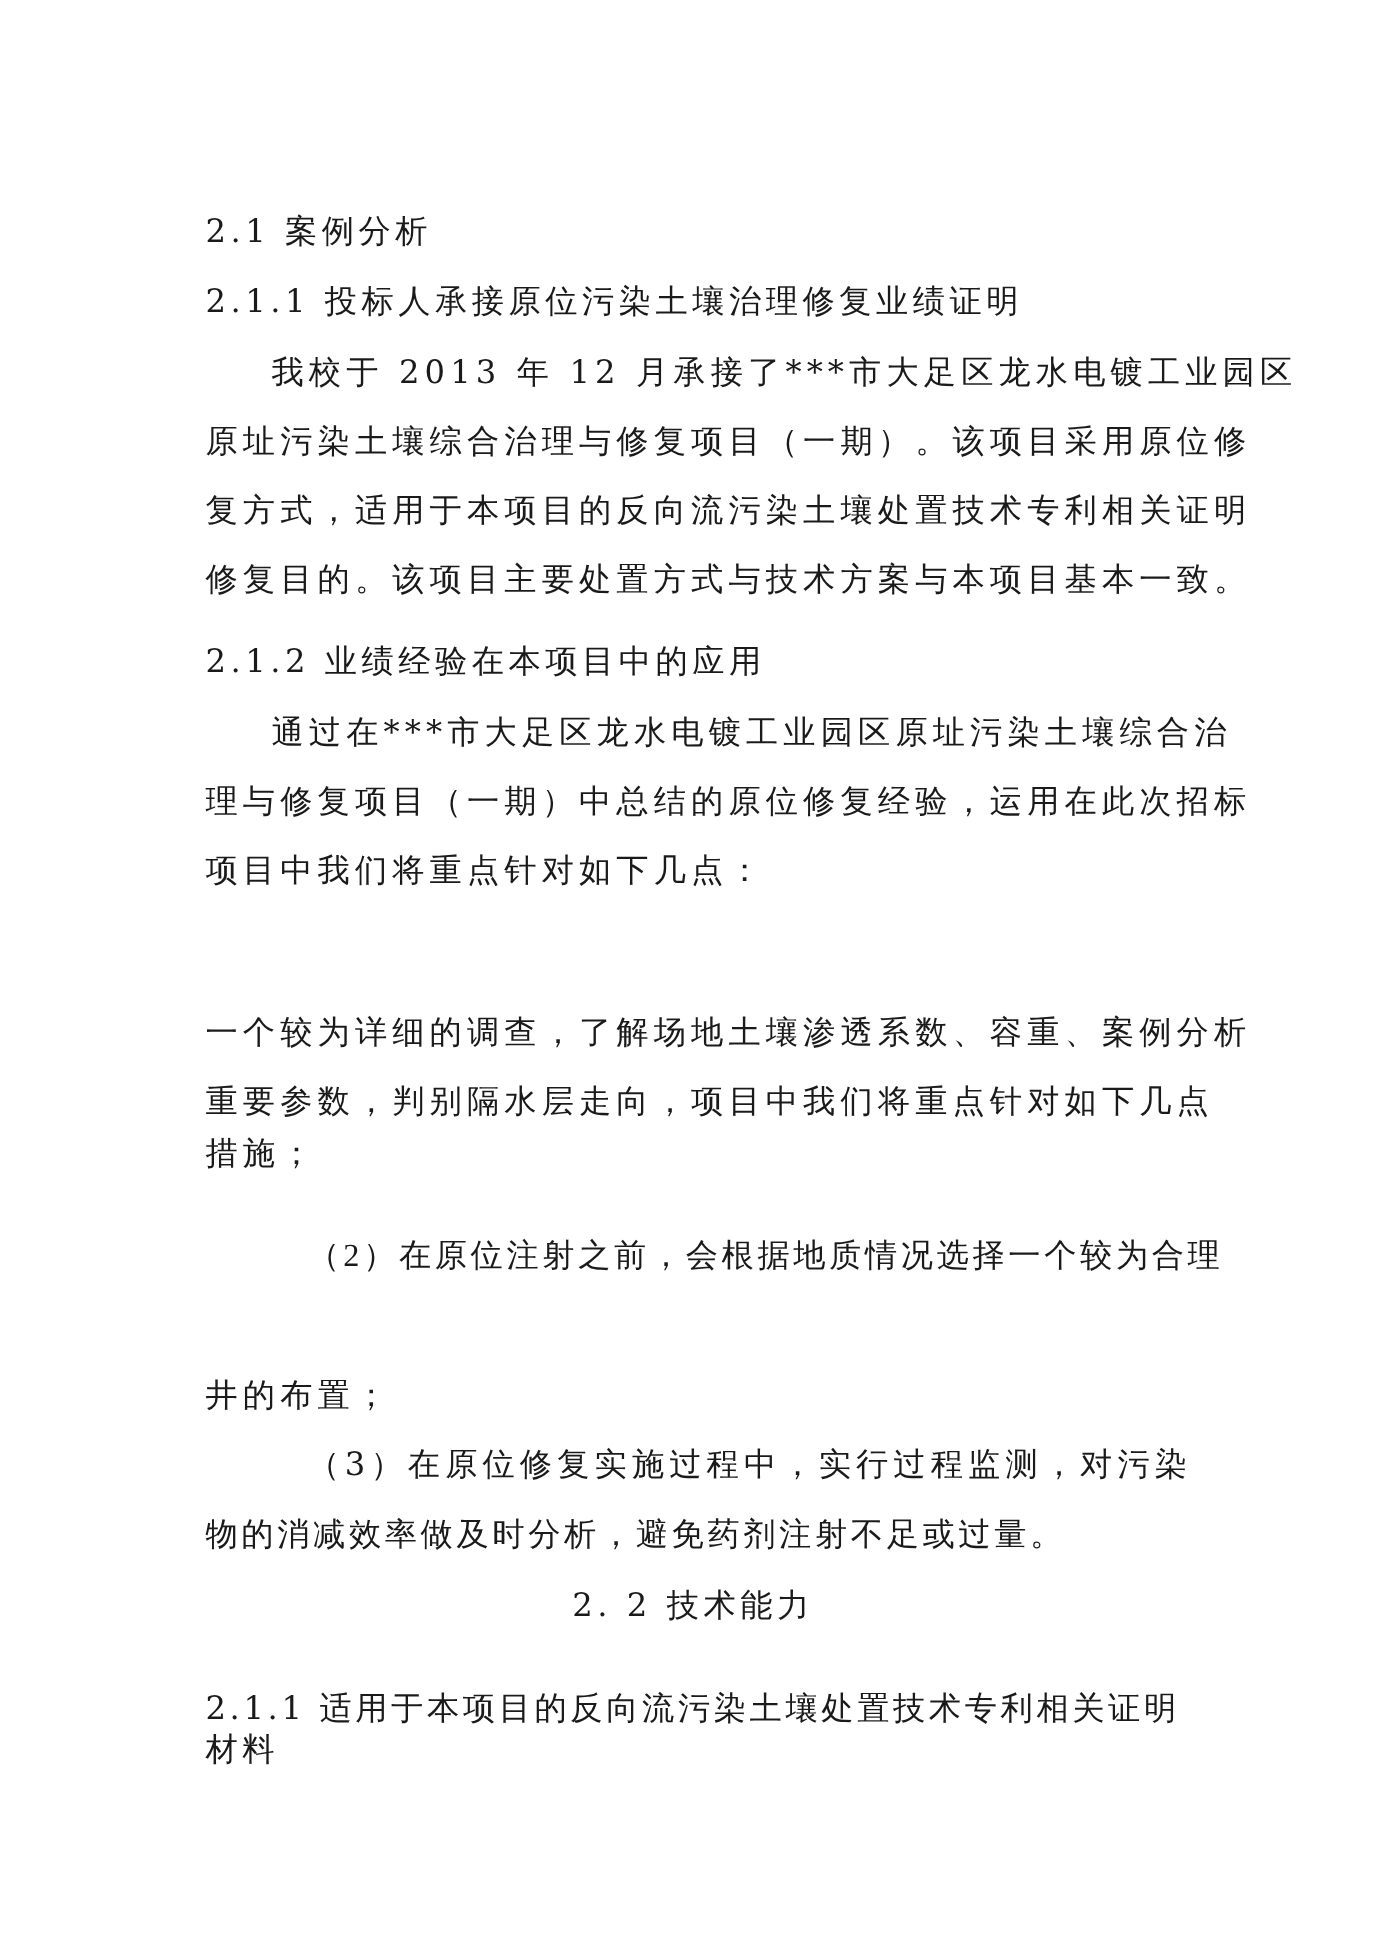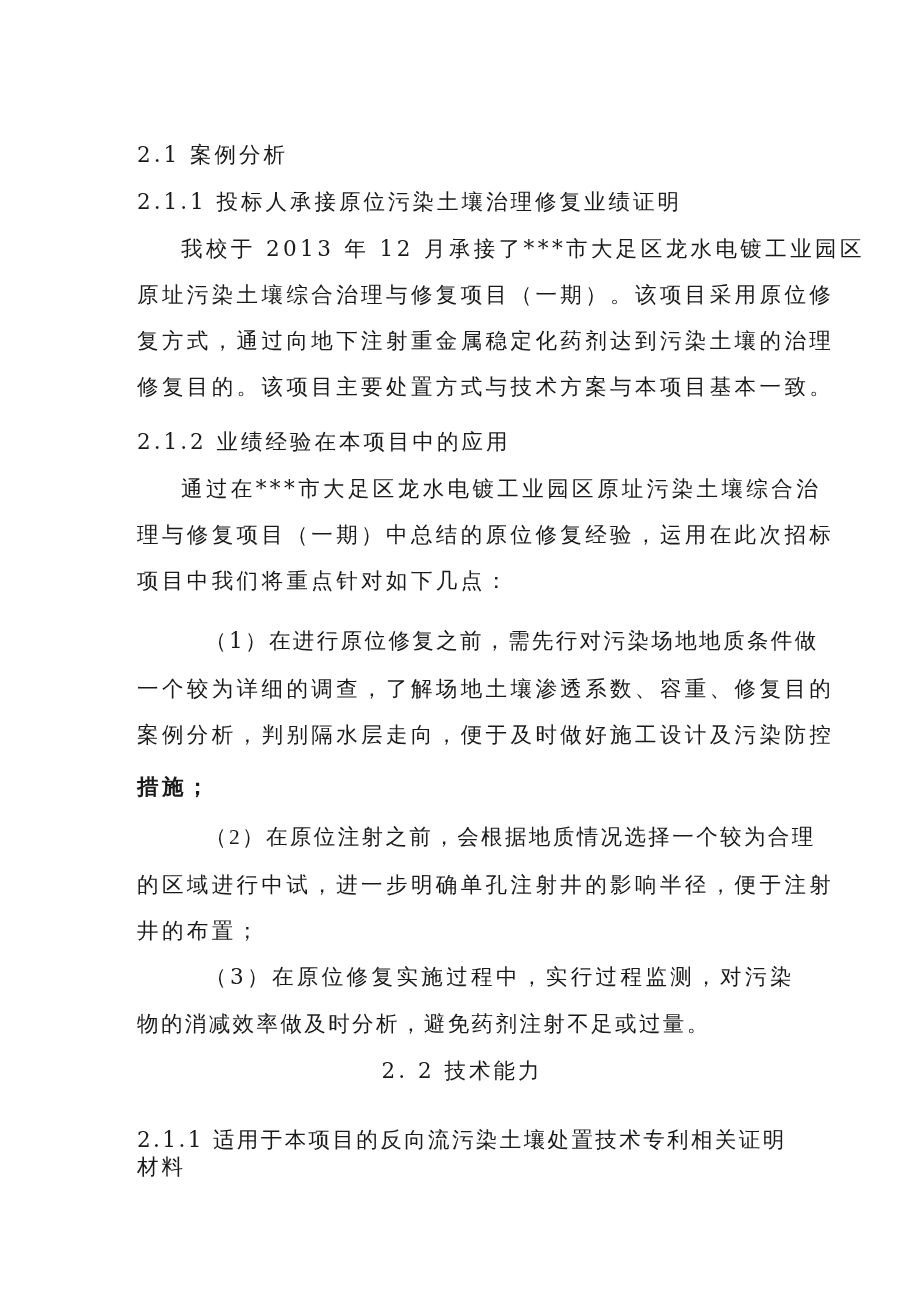--- a/index.html
+++ b/index.html
@@ -44,36 +44,34 @@
 <body>
 
 <div class="page">
 
   <div class="line heading" style="top:124px;">2.1 案例分析</div>
 
   <div class="line heading" style="top:171px;">2.1.1 投标人承接原位污染土壤治理修复业绩证明</div>
 
   <div class="line indent1" style="top:218px;">我校于 2013 年 12 月承接了***市大足区龙水电镀工业园区</div>
   <div class="line" style="top:264px;">原址污染土壤综合治理与修复项目（一期）。该项目采用原位修</div>
-  <div class="line" style="top:310px;">复方式，通过向地下注射重金属稳定化药剂达到污染土壤的治理</div>
+  <div class="line" style="top:310px;">复方式，适用于本项目的反向流污染土壤处置技术专利相关证明</div>
   <div class="line" style="top:356px;">修复目的。该项目主要处置方式与技术方案与本项目基本一致。</div>
 
   <div class="line heading" style="top:411px;">2.1.2 业绩经验在本项目中的应用</div>
 
   <div class="line" style="top:504px;">理与修复项目（一期）中总结的原位修复经验，运用在此次招标</div>
   <div class="line indent1" style="top:458px;">通过在***市大足区龙水电镀工业园区原址污染土壤综合治</div>
   <div class="line" style="top:550px;">项目中我们将重点针对如下几点：</div>
 
-  <div class="line indent2 tight" style="top:610px;">（1）在进行原位修复之前，需先行对污染场地地质条件做</div>
-  <div class="line" style="top:658px;">一个较为详细的调查，了解场地土壤渗透系数、容重、修复目的</div>
-  <div class="line" style="top:704px;">案例分析，判别隔水层走向，便于及时做好施工设计及污染防控</div>
-  <div class="line" style="top:756px;font-weight:bold;">措施；</div>
+  <div class="line" style="top:658px;">一个较为详细的调查，了解场地土壤渗透系数、容重、案例分析</div>
+  <div class="line" style="top:704px;">重要参数，判别隔水层走向，项目中我们将重点针对如下几点</div>
+  <div class="line" style="top:739px;">措施；</div>
 
   <div class="line indent2 tight" style="top:806px;font-family:Liberation Serif, serif;">（2）在原位注射之前，会根据地质情况选择一个较为合理</div>
-  <div class="line" style="top:854px;">的区域进行中试，进一步明确单孔注射井的影响半径，便于注射</div>
   <div class="line" style="top:900px;">井的布置；</div>
 
   <div class="line indent2" style="top:946px;">（3）在原位修复实施过程中，实行过程监测，对污染</div>
   <div class="line tight" style="top:993px;">物的消减效率做及时分析，避免药剂注射不足或过量。</div>
 
   <div class="line heading" style="top:1040px;text-align:center;">2. 2 技术能力</div>
 
   <div class="line heading tight" style="top:1109px;">2.1.1 适用于本项目的反向流污染土壤处置技术专利相关证明</div>
   <div class="line heading" style="top:1136px;">材料</div>
 

